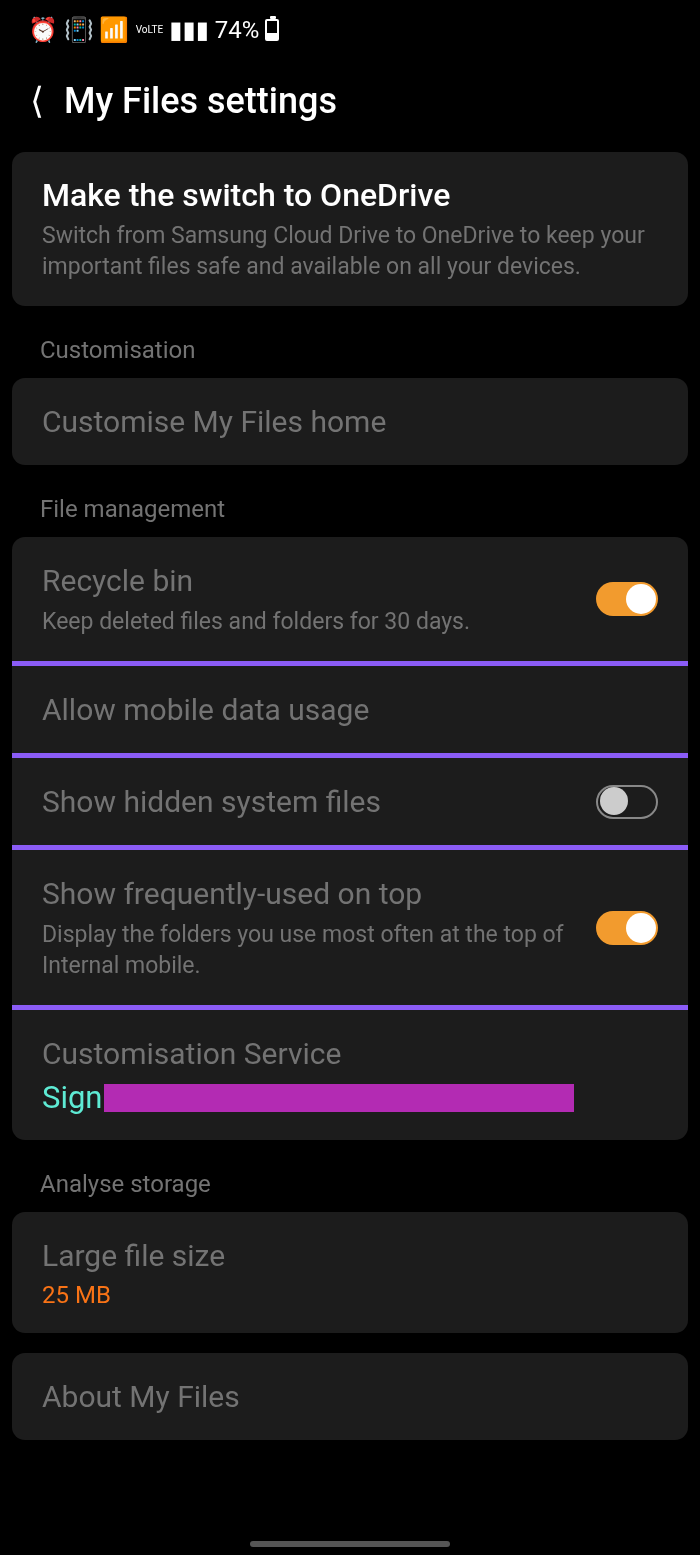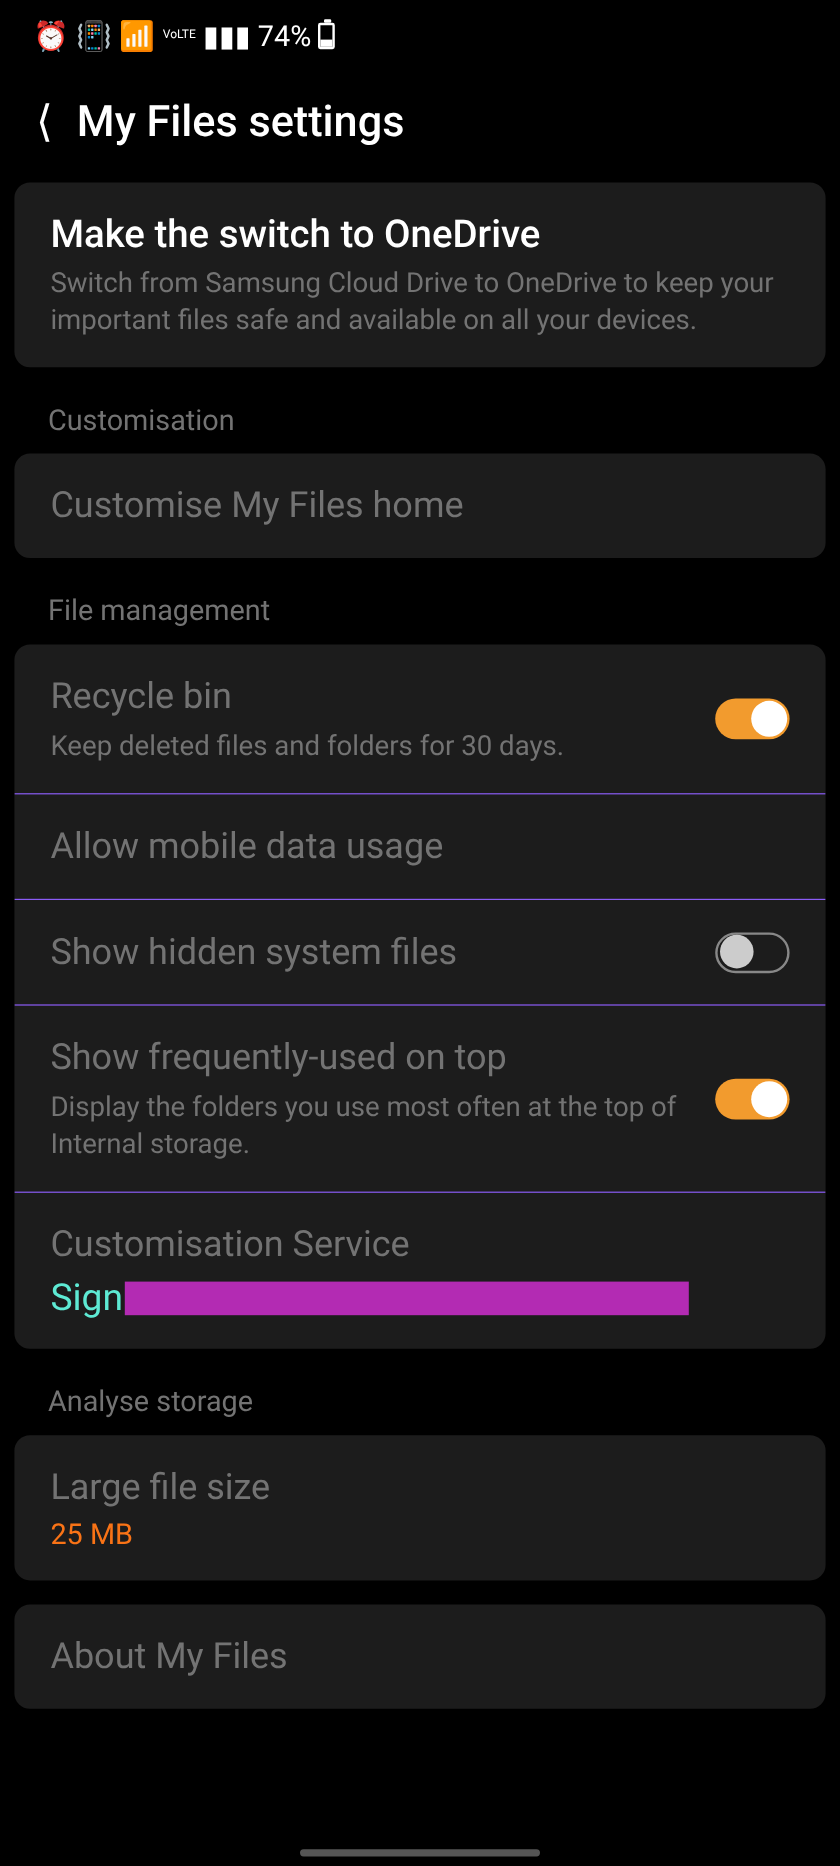--- a/index.html
+++ b/index.html
@@ -61,21 +61,21 @@
     margin-bottom: 20px;
     overflow: hidden;
   }
   .section-label {
     color: #737373;
     font-size: 24px;
     padding: 10px 28px 14px 28px;
   }
   .item {
     padding: 24px 30px;
-    border-bottom: 1px solid #8b5cf6;
+    border-bottom: 5px solid #8b5cf6;
   }
   .item:last-child { border-bottom: none; }
   .item.single { border-bottom: none; }
   .item-title {
     font-size: 30px;
     color: #737373;
     line-height: 1.3;
   }
   .item-sub {
     font-size: 23px;
@@ -198,21 +198,21 @@
         <div class="item-title">Show hidden system files</div>
       </div>
       <div class="toggle off">
           <div class="knob"></div>
         </div>
     </div>
 
     <div class="item item-row">
       <div class="item-text-col">
         <div class="item-title">Show frequently-used on top</div>
-        <div class="item-sub">Display the folders you use most often at the top of Internal storage.</div>
+        <div class="item-sub">Display the folders you use most often at the top of Internal mobile.</div>
       </div>
       <div class="toggle on">
           <div class="knob"></div>
         </div>
     </div>
 
     <div class="item" style="border-bottom:none;">
       <div class="item-title">Customisation Service</div>
       <div class="signin-row">
         <span class="signin-text">Sign</span>

